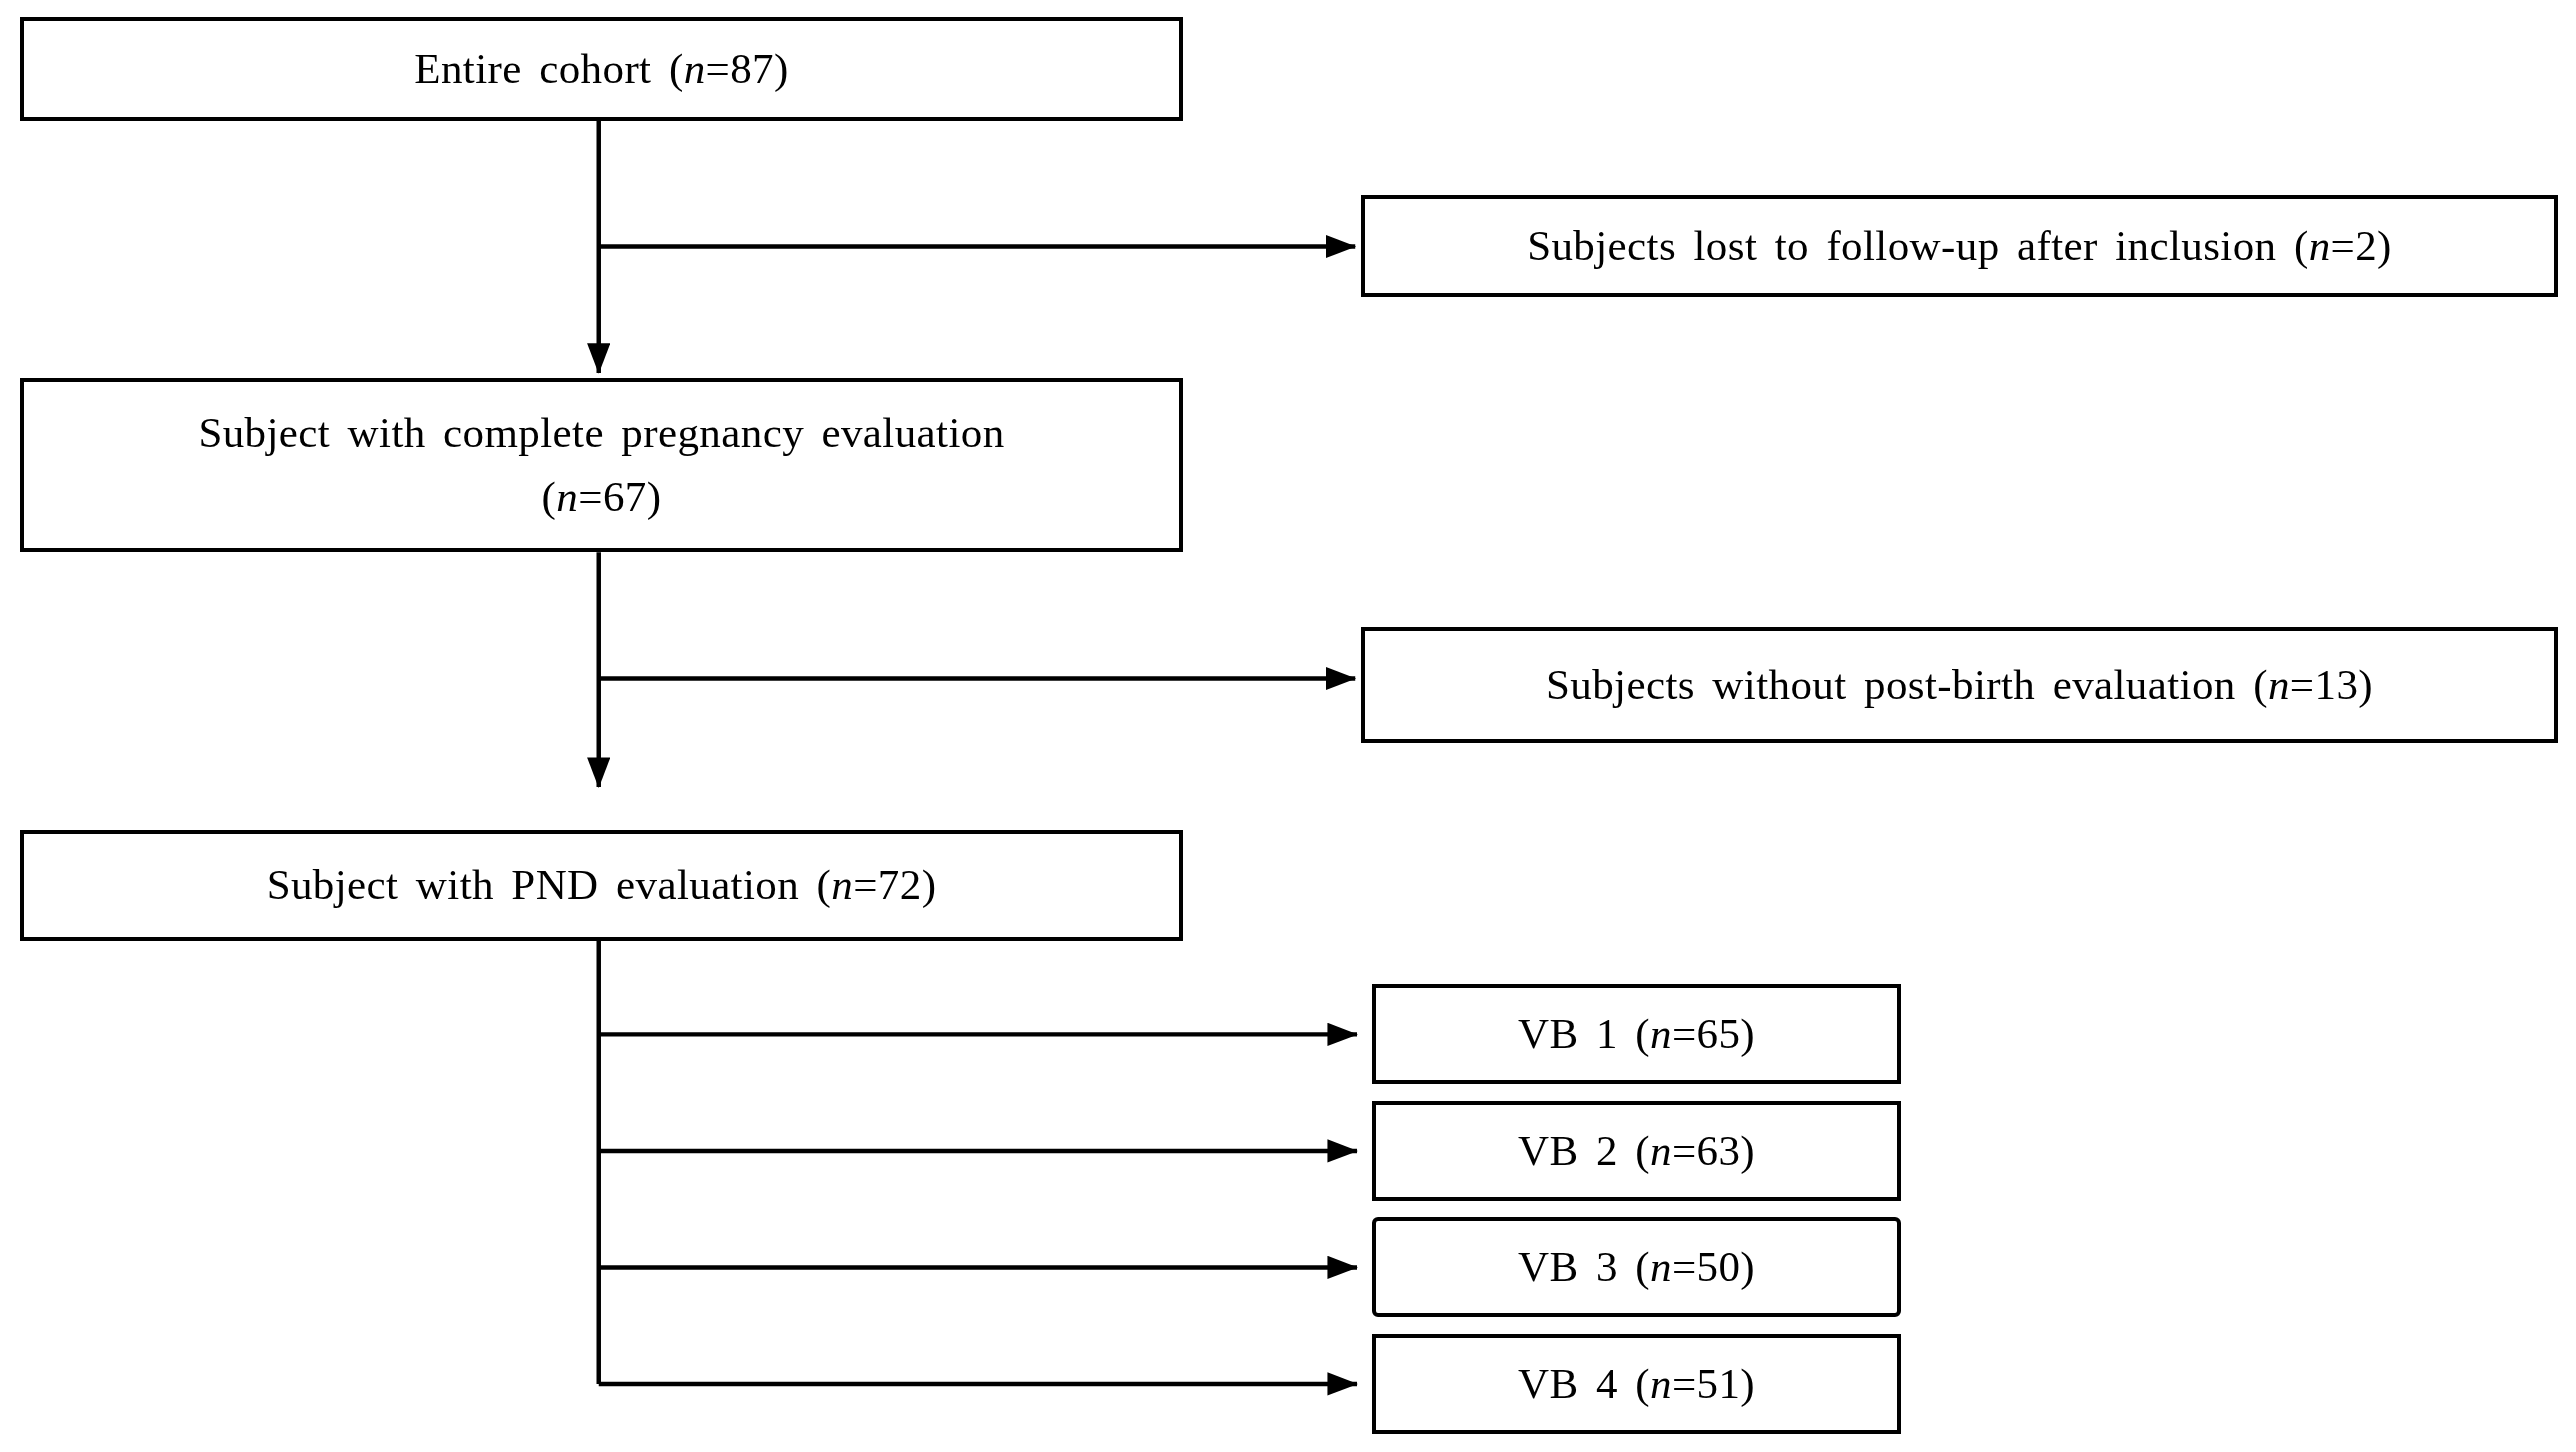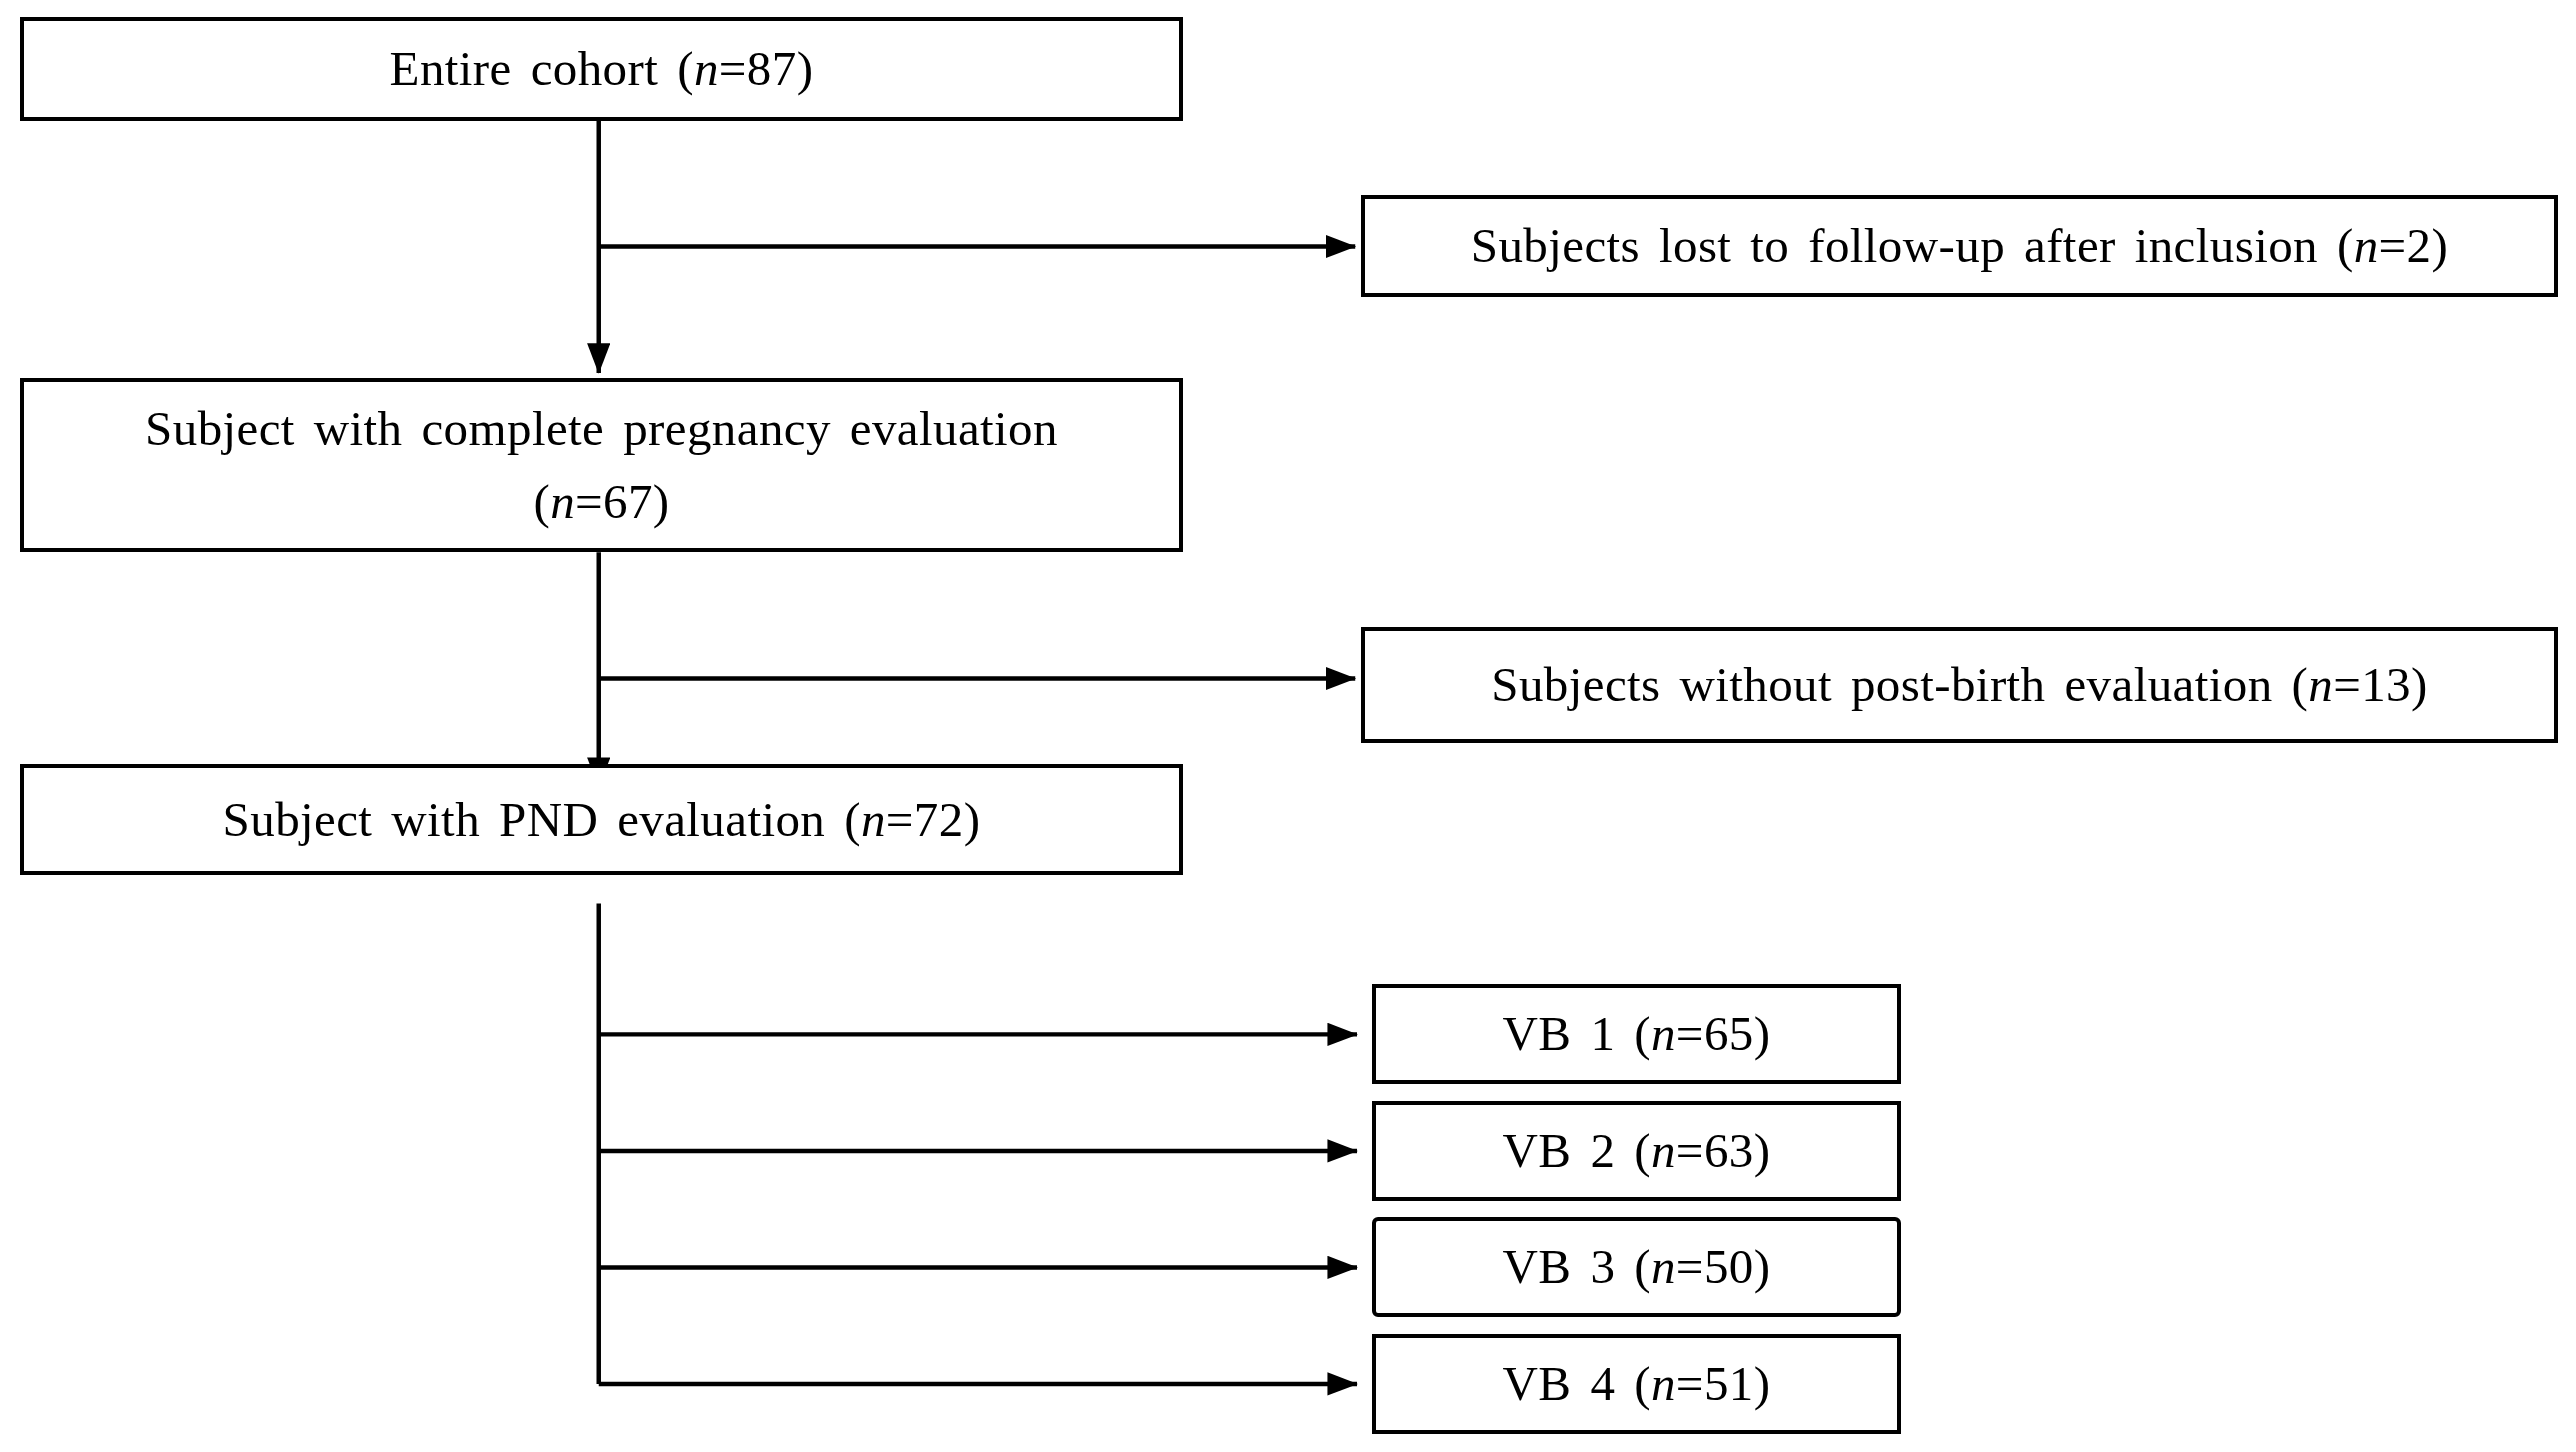--- a/index.html
+++ b/index.html
@@ -26,32 +26,32 @@
   .node {
     position: absolute;
     box-sizing: border-box;
     border: 4.5px solid #000000;
     background: #ffffff;
     display: flex;
     flex-direction: column;
     align-items: center;
     justify-content: center;
     text-align: center;
-    font-size: 49px;
+    font-size: 43px;
     line-height: 1.5;
     word-spacing: 6.3px;
     letter-spacing: 0.4px;
   }
   .node .row { white-space: nowrap; }
   .node .n-ital { font-style: italic; }
 
   
   .node-a { left: 20px;   top: 17px;   width: 1163px; height: 104px; }
   .node-b { left: 20px;   top: 378px;  width: 1163px; height: 174px; }
-  .node-c { left: 20px;   top: 764px;  width: 1163px; height: 111px; }
+  .node-c { left: 20px;   top: 830px;  width: 1163px; height: 111px; }
 
   
   .node-r1 { left: 1361px; top: 195px; width: 1197px; height: 102px; }
   .node-r2 { left: 1361px; top: 627px; width: 1197px; height: 116px; }
 
   
   .node-vb  { left: 1362px; width: 529px; height: 100px; margin-left: 10px; }
   .node-vb1 { top: 984px; }
   .node-vb2 { top: 1101px; }
   .node-vb3 { top: 1217px; border-radius: 6px; }

